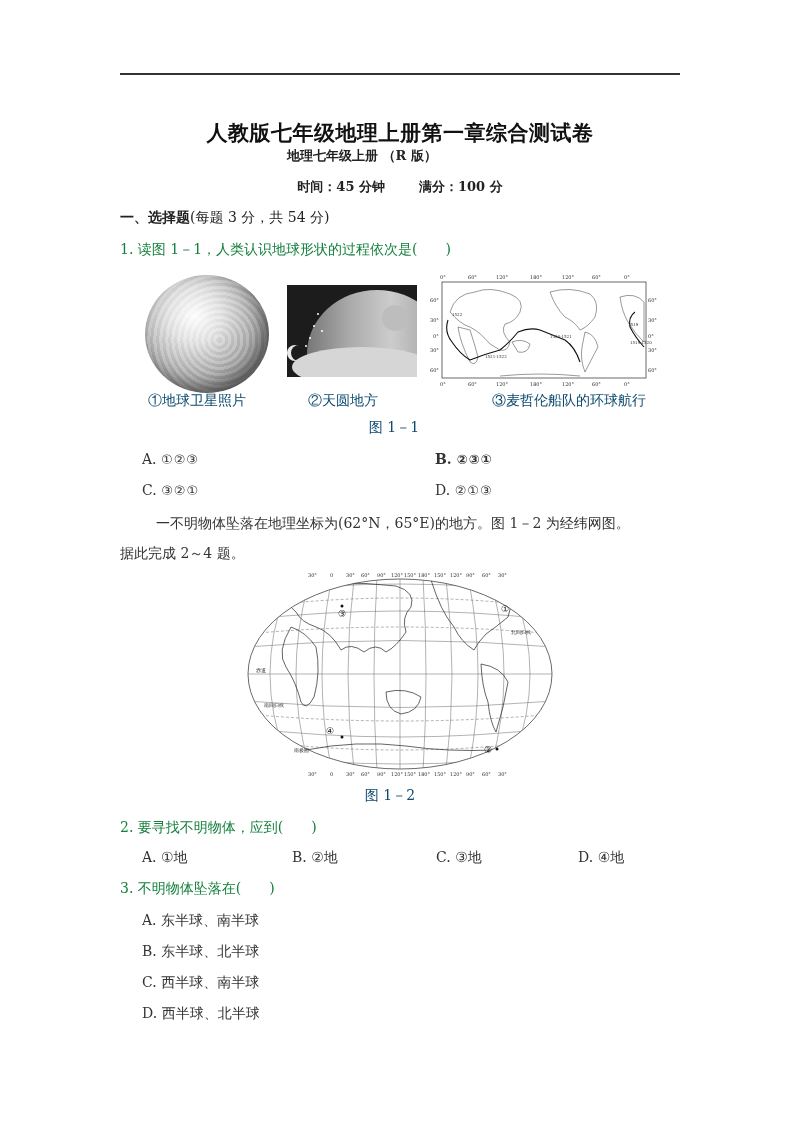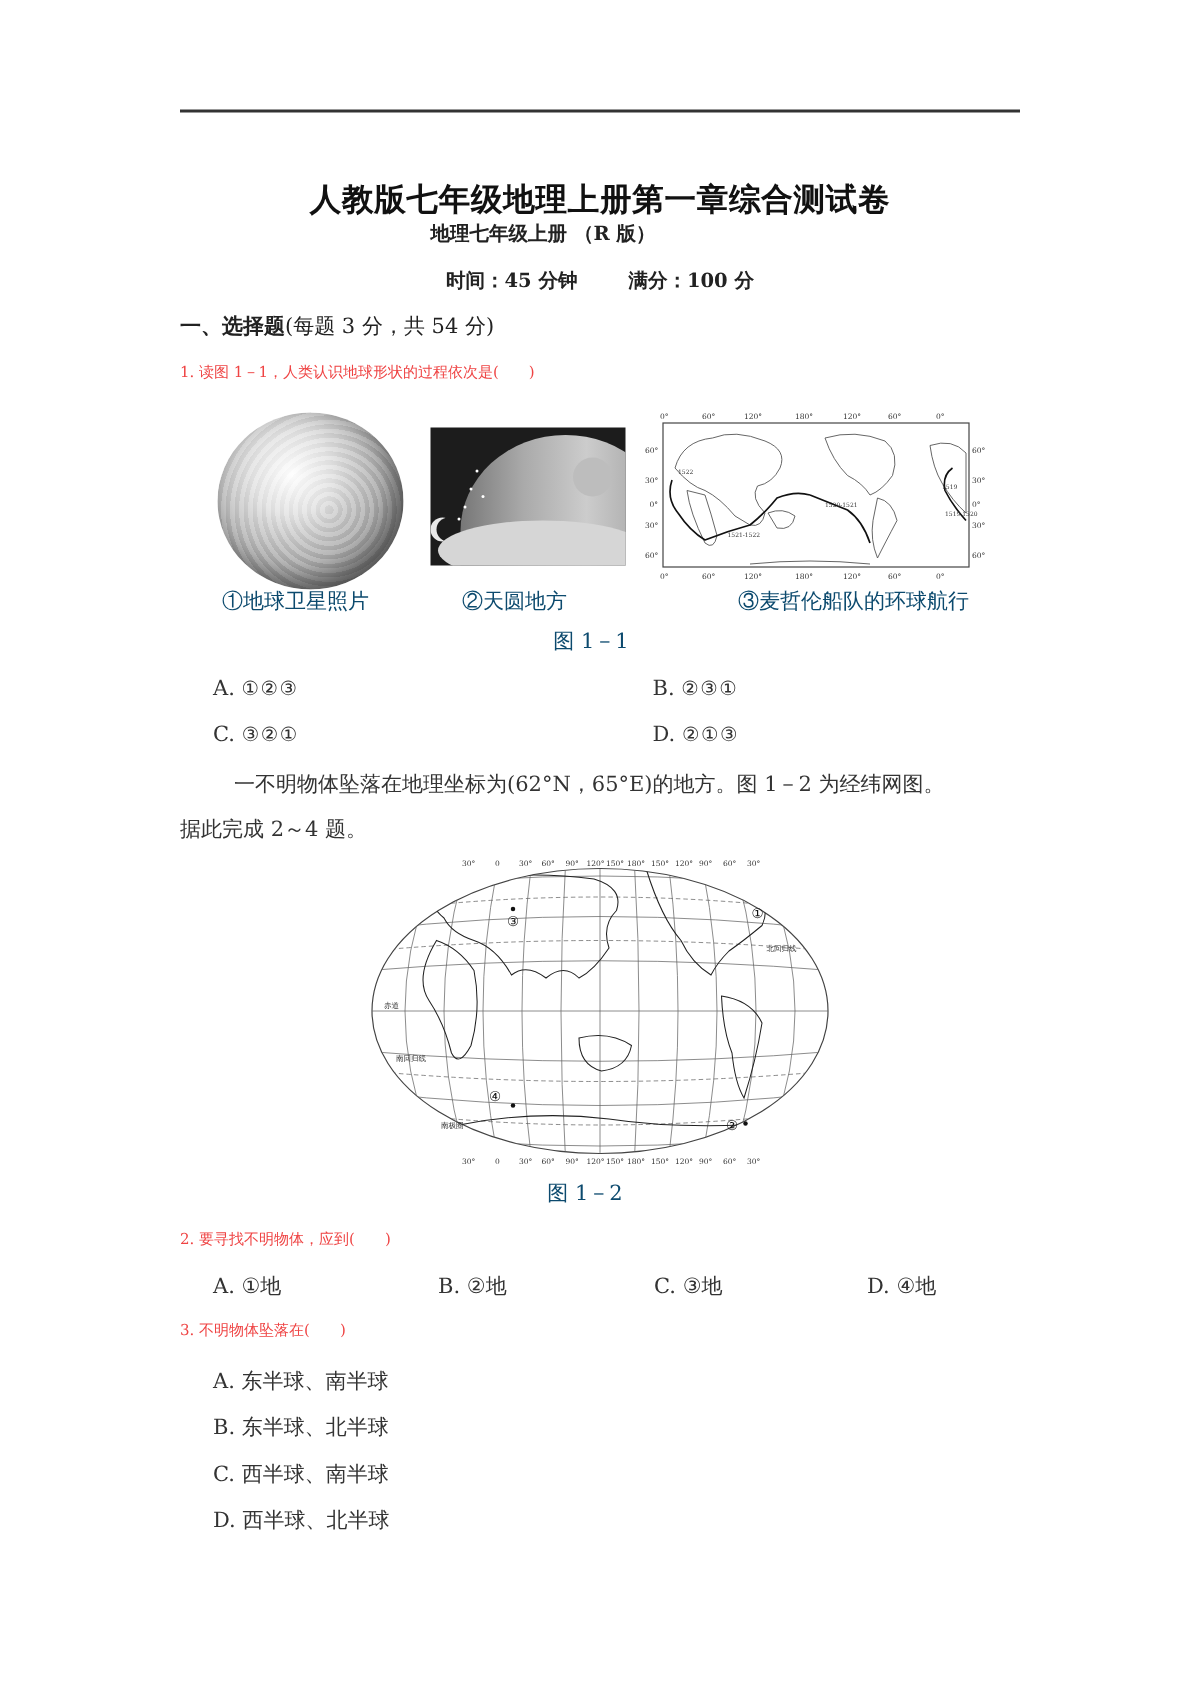--- a/index.html
+++ b/index.html
@@ -25,21 +25,21 @@
     }
     .timing {
       left: 0; width: 800px; top: 178px; text-align: center;
       font-size: 13px; font-weight: bold; color: #222;
     }
     .timing span + span { margin-left: 34px; }
     .section {
       left: 120px; top: 209px; font-size: 14px; color: #222;
     }
     .section b { font-weight: bold; }
-    .q-text { font-size: 10px; color: #ef4444; }
+    .q-text { font-size: 14px; color: #15803d; }
     .q1 { left: 120px; top: 241px; }
     .fig-caption { font-size: 14px; color: #0c4a6e; }
     .opt { font-size: 14px; color: #333; }
     .para { font-size: 14px; color: #333; line-height: 30px; }
 
     
     .earth {
       left: 145px; top: 275px; width: 124px; height: 118px; border-radius: 50%;
       background:
         radial-gradient(circle at 40% 35%, rgba(255,255,255,0.95) 0%, rgba(230,230,230,0.8) 25%, rgba(150,150,150,0.6) 55%, rgba(70,70,70,0.9) 95%),
@@ -161,21 +161,21 @@
 
 <div class="abs fig-caption" style="left:148px;top:392px;">①地球卫星照片</div>
 <div class="abs fig-caption" style="left:308px;top:392px;">②天圆地方</div>
 <div class="abs fig-caption" style="left:456px;top:392px;margin-left:36px;">③麦哲伦船队的环球航行</div>
 
 <div class="abs fig-caption" style="left:0;width:788px;text-align:center;top:419px;">图 1－1</div>
 
 <div class="abs opt" style="left:142px;top:451px;">
   <span>A.</span>&nbsp;<span class="circled">①②③</span>
 </div>
-<div class="abs opt" style="left:435px;top:451px;">
+<div class="abs opt" style="left:435px;top:451px;font-weight:bold;">
   <span>B.</span>&nbsp;<span class="circled">②③①</span>
 </div>
 <div class="abs opt" style="left:142px;top:482px;">
   <span>C.</span>&nbsp;<span class="circled">③②①</span>
 </div>
 <div class="abs opt" style="left:435px;top:482px;">
   <span>D.</span>&nbsp;<span class="circled">②①③</span>
 </div>
 
 <div class="abs para" style="left:156px;top:508px;">一不明物体坠落在地理坐标为(62°N，65°E)的地方。图 1－2 为经纬网图。</div>

